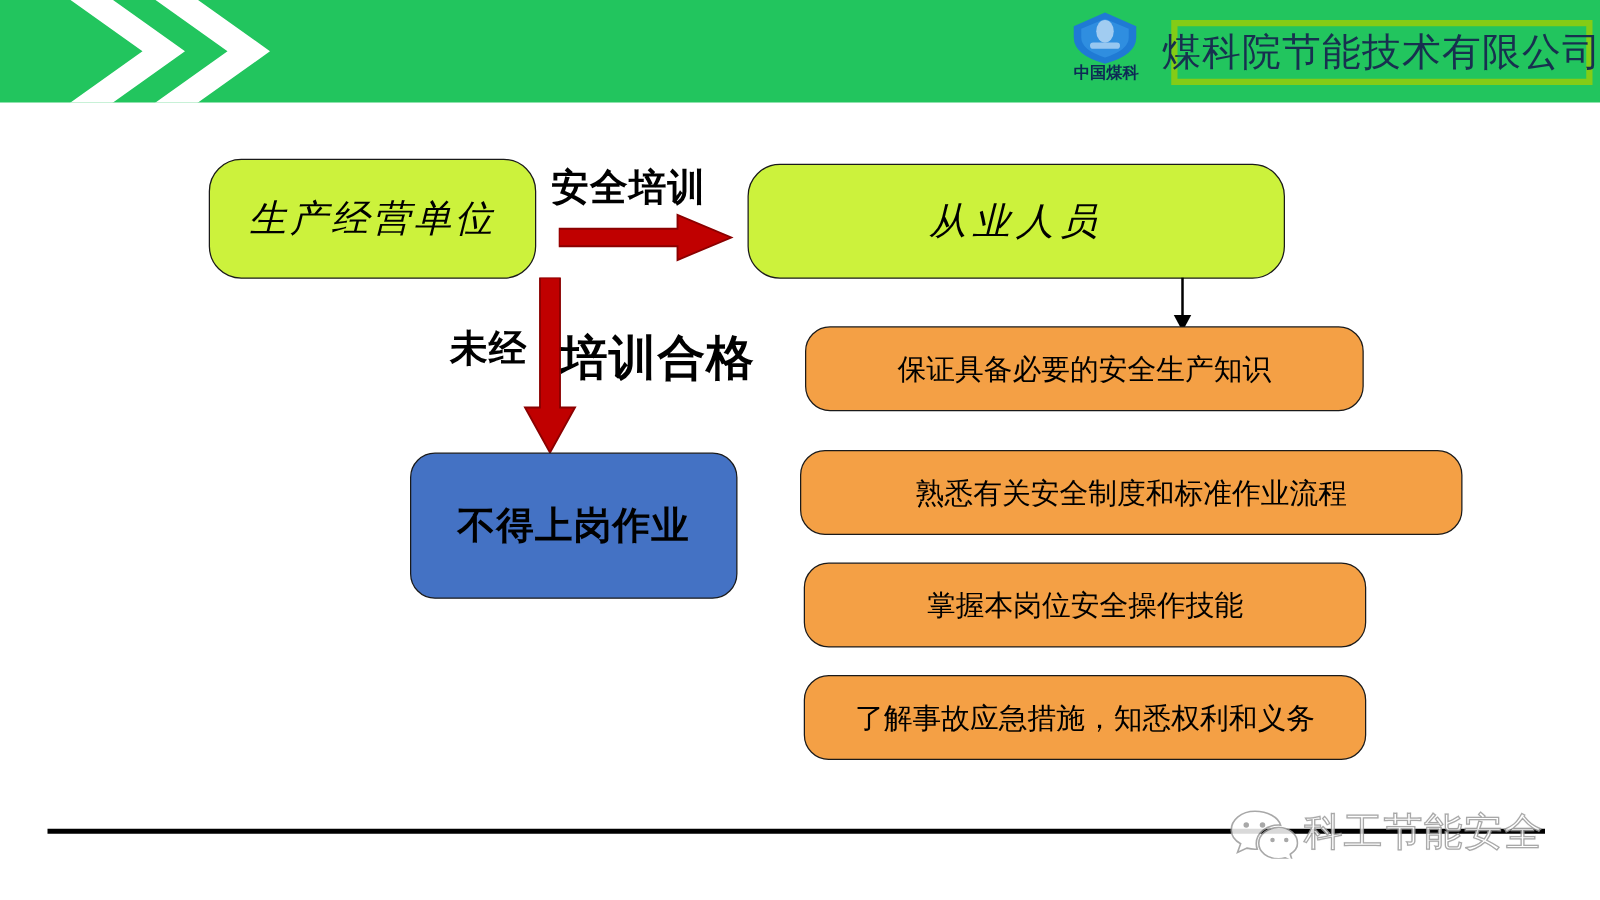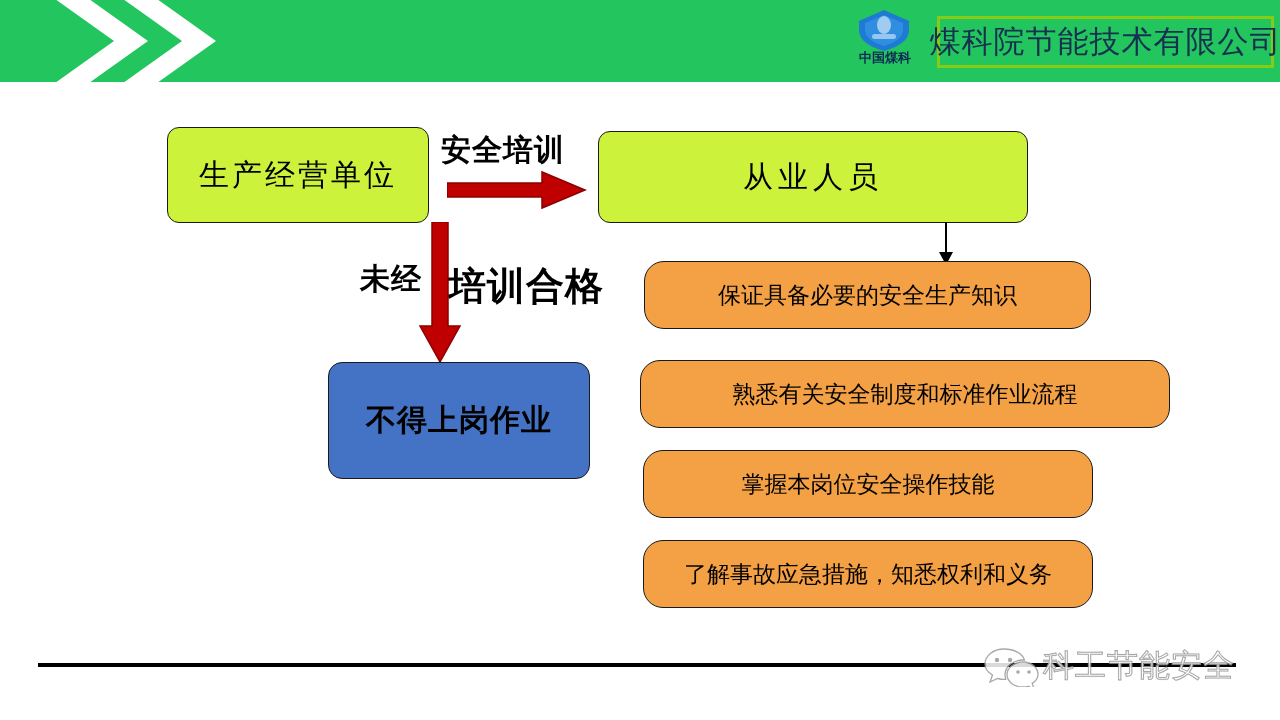--- a/index.html
+++ b/index.html
@@ -61,21 +61,21 @@
     white-space: nowrap;
   }
 
   
   #company-name-box {
     position: absolute;
     left: 937px;
     top: 16px;
     width: 337px;
     height: 52px;
-    border: 3px solid #84cc16;
+    border: 5px solid #84cc16;
     box-sizing: border-box;
     display: flex;
     align-items: center;
     justify-content: center;
   }
   #company-name-text {
     font-family: "DejaVu Sans", sans-serif;
     font-size: 31px;
     color: #17304f;
     letter-spacing: 1px;
@@ -89,21 +89,22 @@
     border: 1.6px solid #1a1a1a;
     display: flex;
     align-items: center;
     justify-content: center;
     text-align: center;
     color: #000000;
     font-family: "DejaVu Serif", serif;
   }
   .node-green {
     background: #ccf23c;
-    border-radius: 12px;
+    border-radius: 26px;
+    font-style: italic;
   }
   .node-orange {
     background: #f4a045;
     border-radius: 20px;
     font-size: 23px;
   }
   .node-blue {
     background: #4472c4;
     border-radius: 20px;
     font-family: "DejaVu Sans", sans-serif;
@@ -116,21 +117,20 @@
     left: 167px; top: 127px; width: 262px; height: 96px;
     font-size: 30px; letter-spacing: 3px;
   }
   #node-employees {
     left: 598px; top: 131px; width: 430px; height: 92px;
     font-size: 30px; letter-spacing: 5px;
   }
   #node-no-work {
     left: 328px; top: 362px; width: 262px; height: 117px;
     letter-spacing: 1px;
-    border-radius: 14px;
   }
   #node-req-0 { left: 644px; top: 261px;  width: 447px; height: 68px; }
   #node-req-1 { left: 640px; top: 360px;  width: 530px; height: 68px; }
   #node-req-2 { left: 643px; top: 450px;  width: 450px; height: 68px; }
   #node-req-3 { left: 643px; top: 540px;  width: 450px; height: 68px; }
 
   
   .flow-label {
     position: absolute;
     font-family: "DejaVu Sans", sans-serif;

